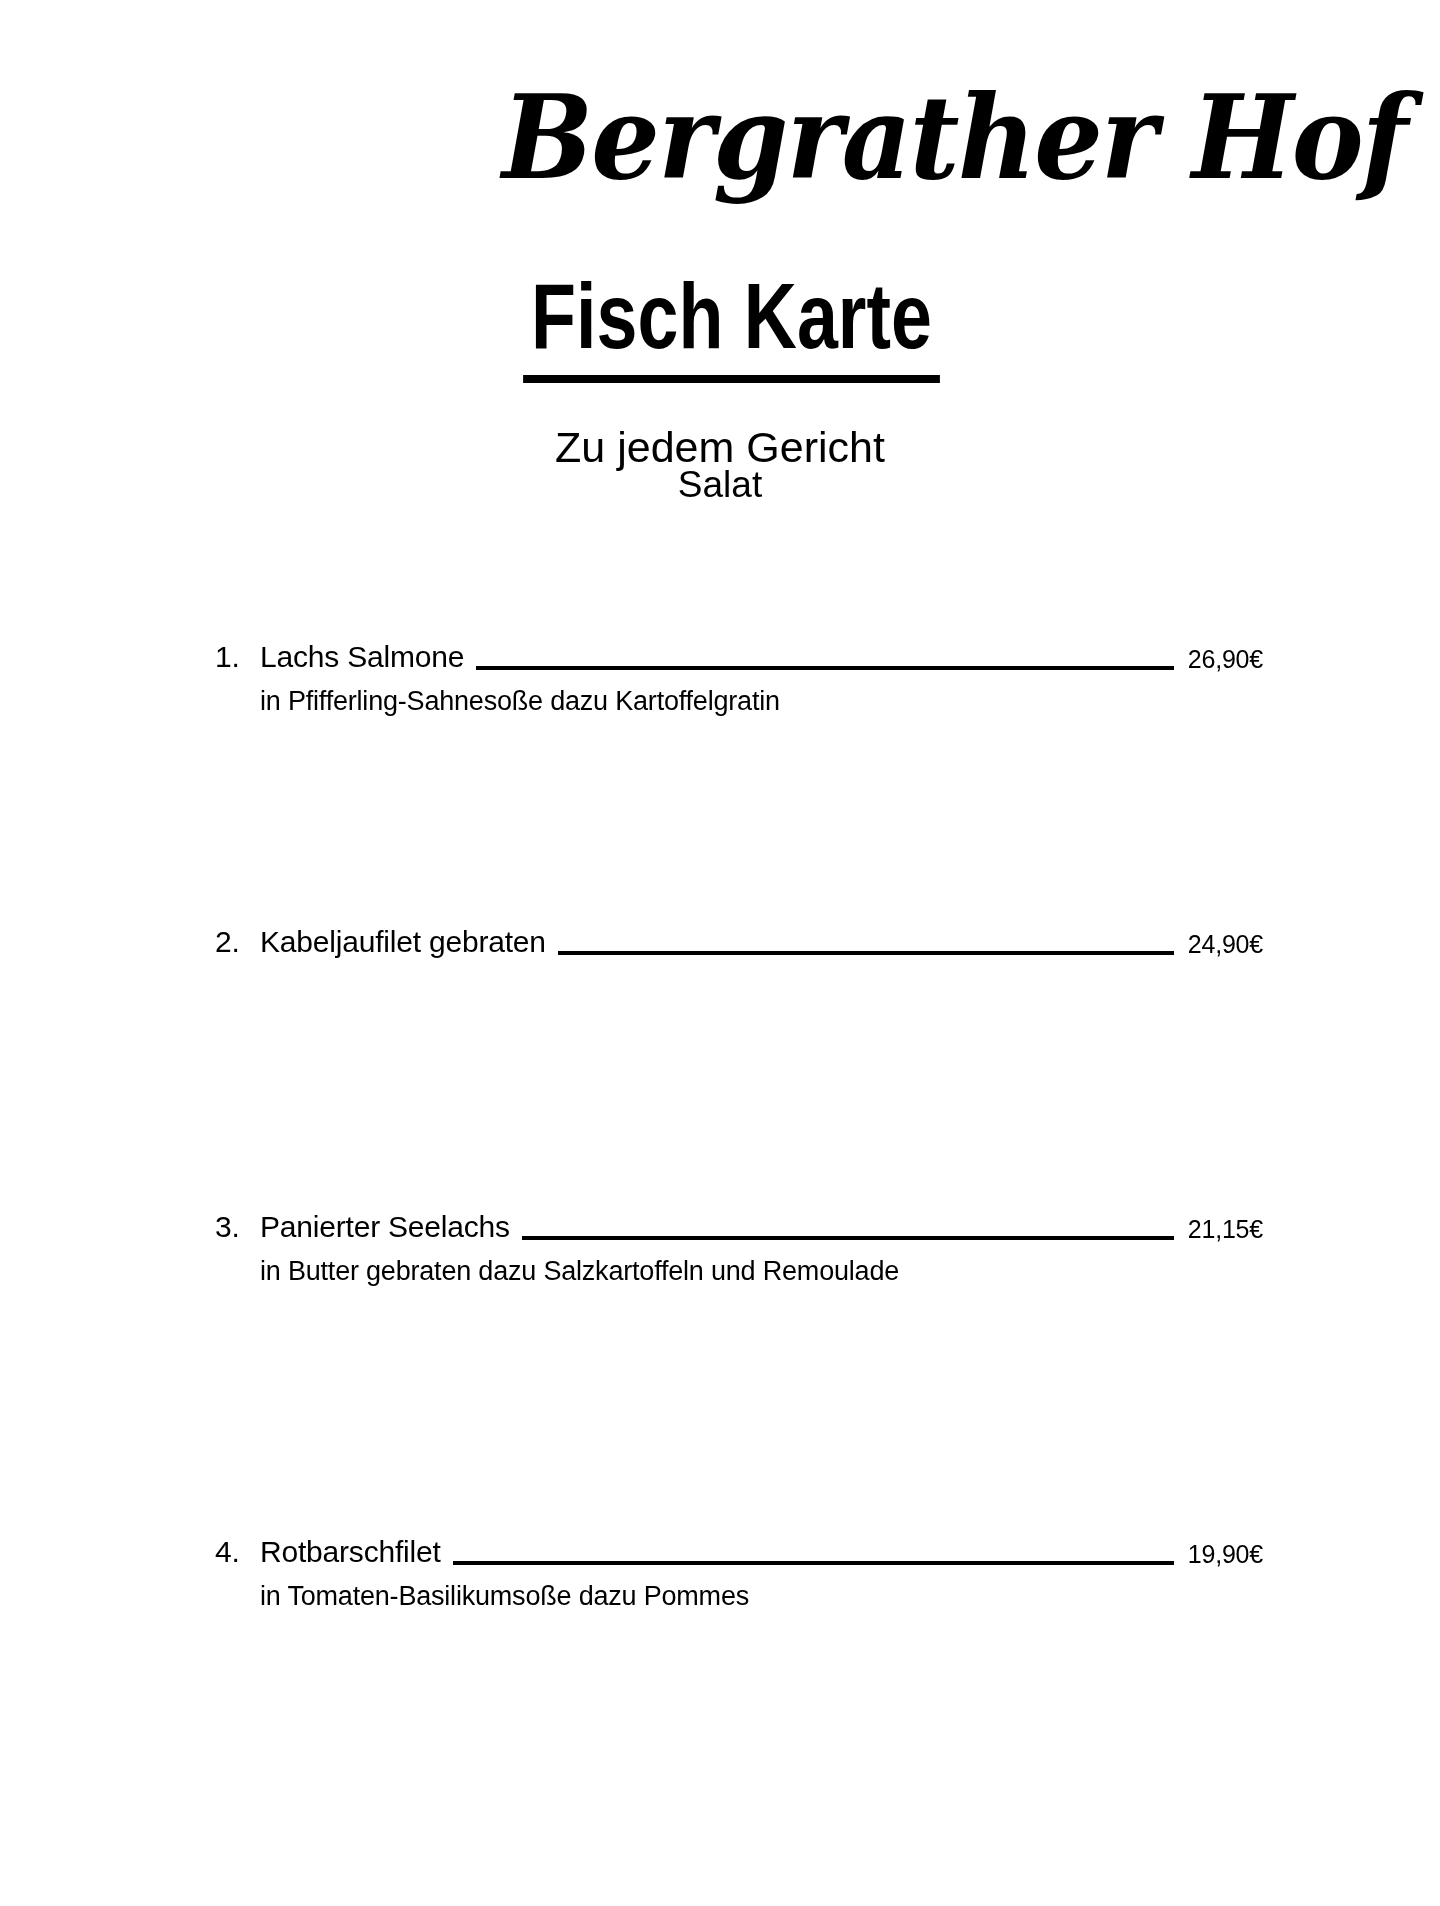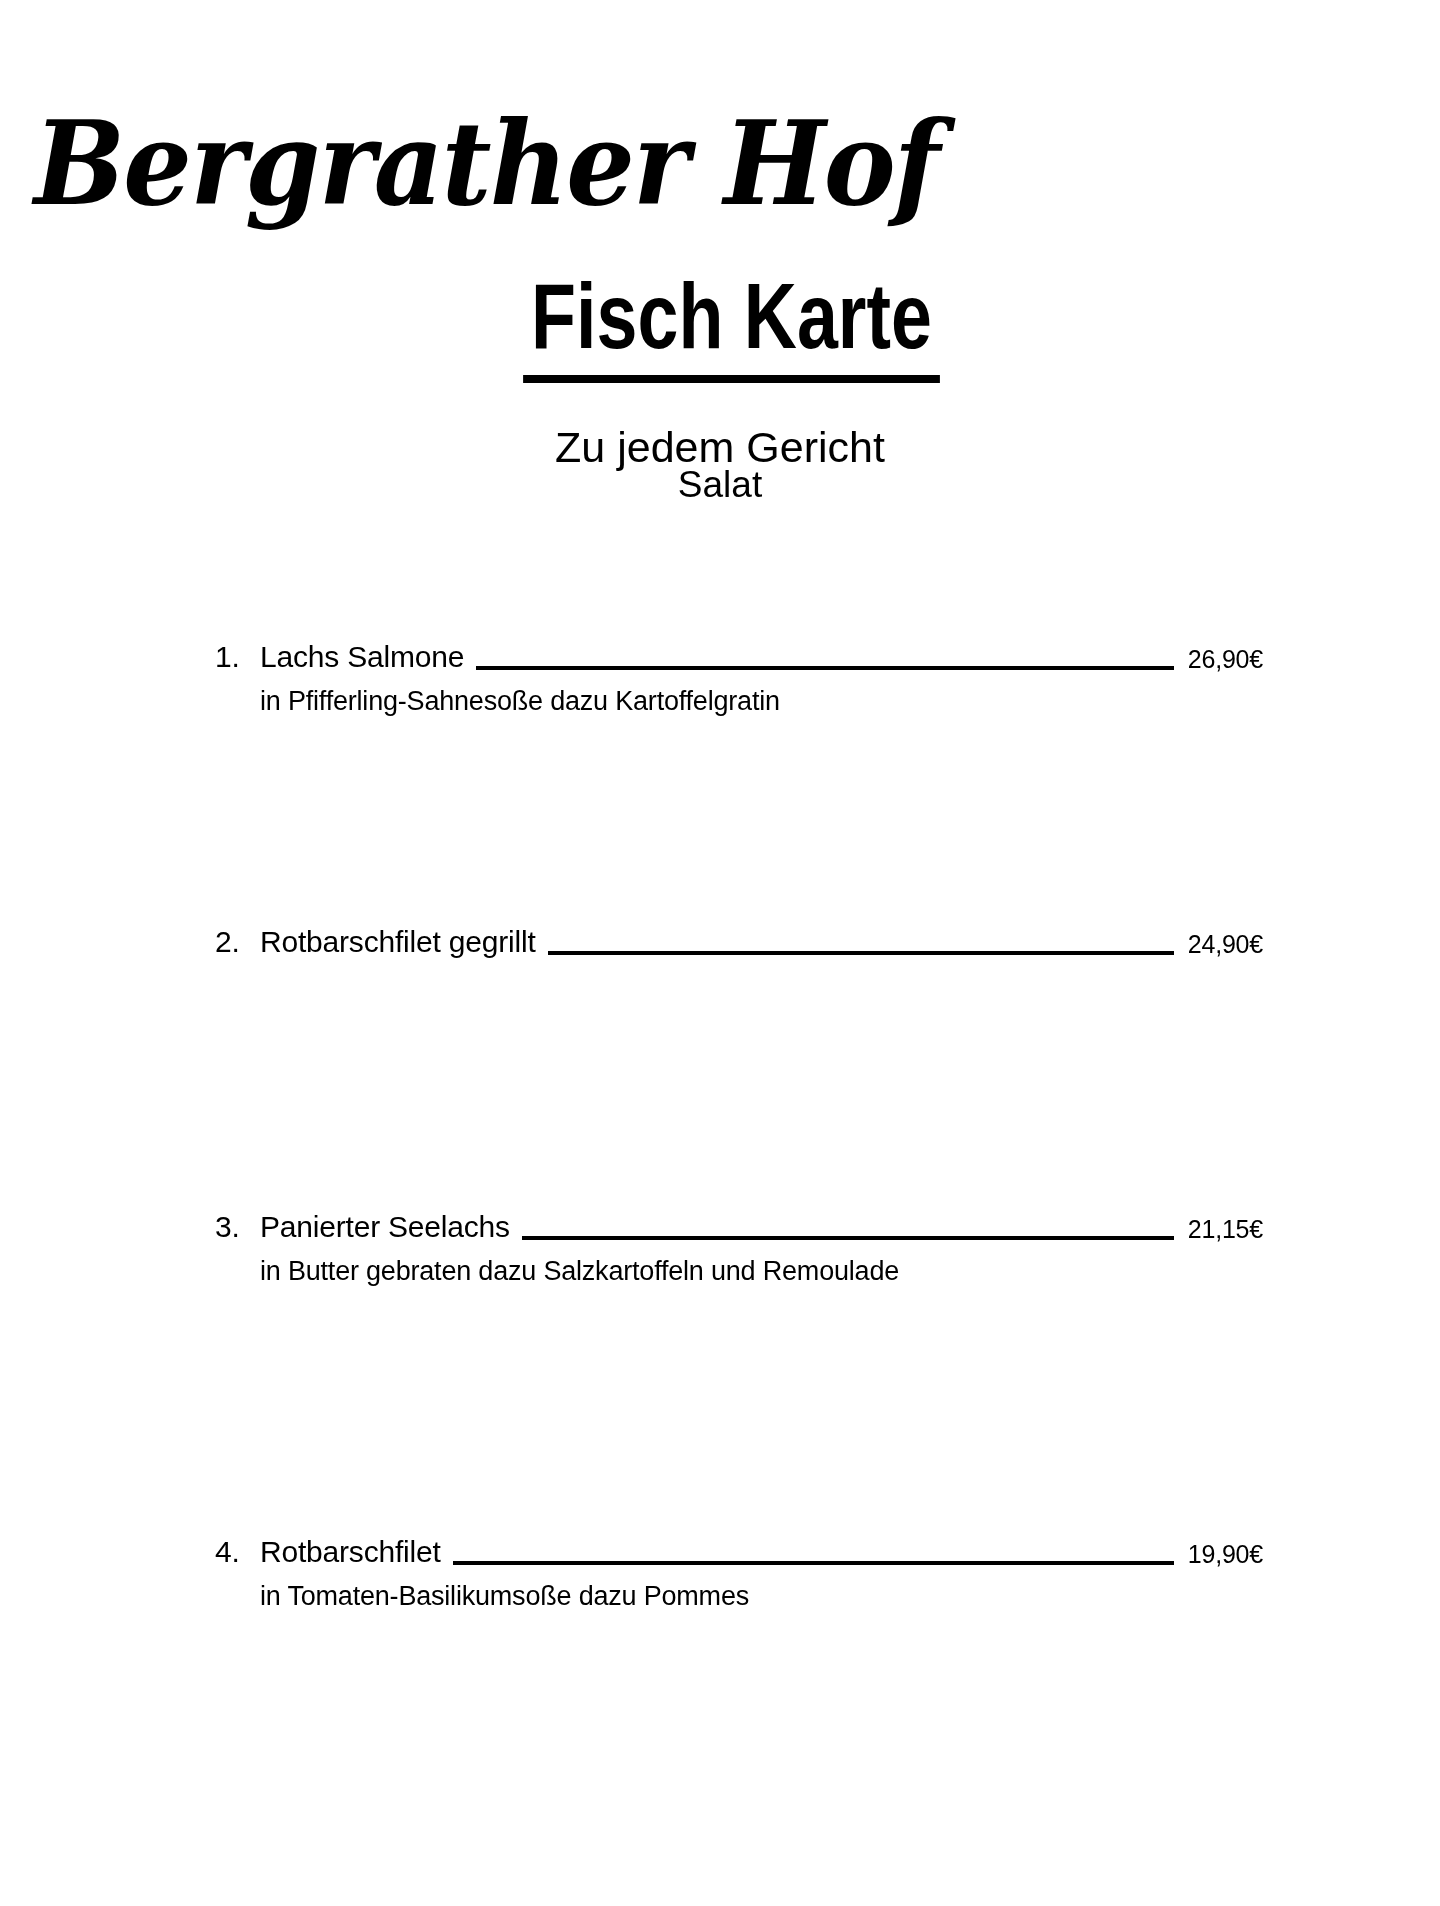--- a/index.html
+++ b/index.html
@@ -15,22 +15,21 @@
     background: #ffffff;
     font-family: "Liberation Sans", sans-serif;
     color: #000000;
     overflow: hidden;
   }
   .title-wrap {
     position: absolute;
     top: 62px;
     left: 0;
     width: 100%;
-    text-align: left;
-    margin-top: 26px;
+    text-align: right;
   }
   .title-inner {
     display: inline-block;
     font-family: "DejaVu Serif", "Liberation Serif", serif;
     font-style: italic;
     font-weight: bold;
     font-size: 116px;
     line-height: 1.3;
     letter-spacing: -2px;
     transform: scaleX(0.93);
@@ -138,21 +137,21 @@
       <span class="name">Lachs Salmone</span>
       <span class="leader"></span>
       <span class="price">26,90€</span>
     </div>
     <div class="desc">in Pfifferling-Sahnesoße dazu Kartoffelgratin</div>
   </div>
 
   <div class="item" style="top:923px">
     <div class="row">
       <span class="num">2.</span>
-      <span class="name">Rotbarschfilet gegrillt</span>
+      <span class="name">Kabeljaufilet gebraten</span>
       <span class="leader"></span>
       <span class="price">24,90€</span>
     </div>
   </div>
 
   <div class="item" style="top:1208px">
     <div class="row">
       <span class="num">3.</span>
       <span class="name">Panierter Seelachs</span>
       <span class="leader"></span>

